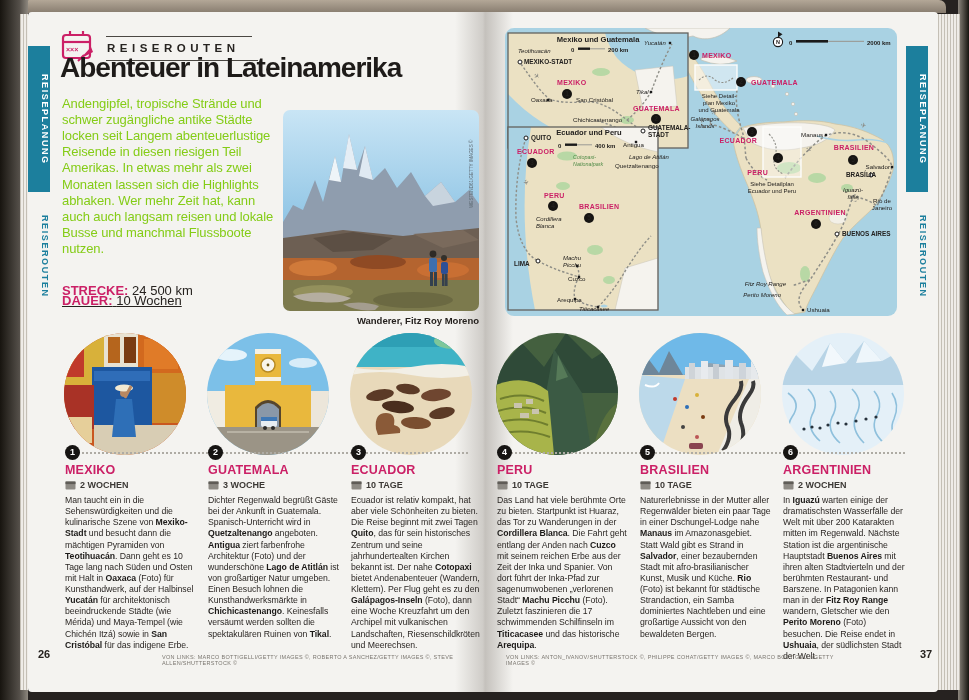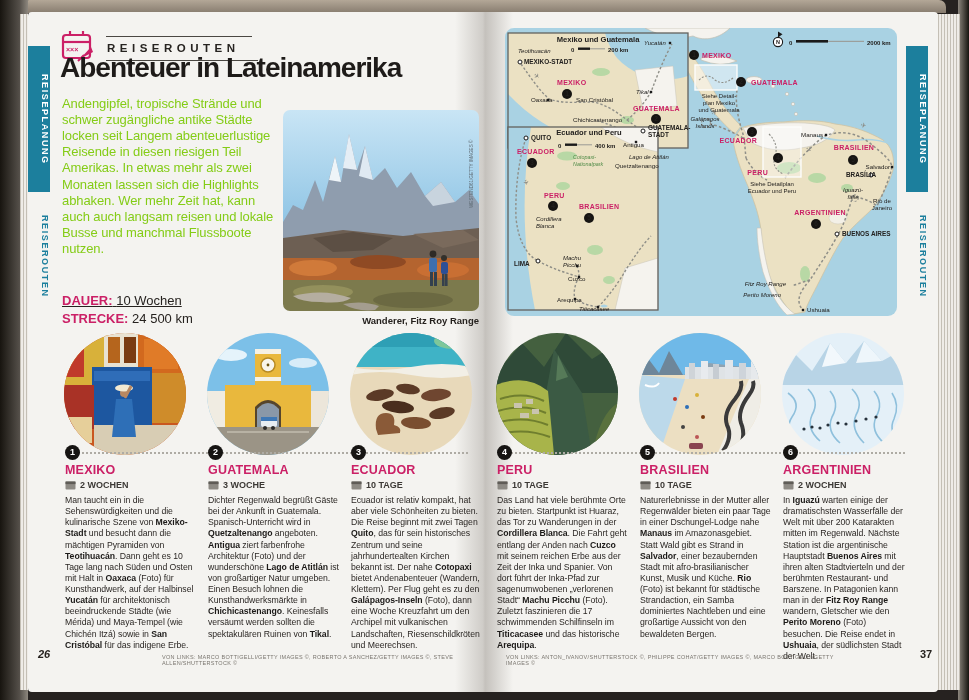--- a/index.html
+++ b/index.html
@@ -85,21 +85,21 @@
   <div class="abs krule" style="left:106px;top:36px;width:146px;"></div>
   <div class="abs kicker" style="left:107px;top:42px;">REISEROUTEN</div>
   <div class="abs krule" style="left:106px;top:60px;width:152px;"></div>
 
   <h1 class="abs title" style="left:60px;top:52px;width:420px;margin:0;">Abenteuer in Lateinamerika</h1>
   <p class="abs intro" style="left:62px;top:96px;width:221px;margin:0;">Andengipfel, tropische Strände und schwer zugängliche antike Städte locken seit Langem abenteuerlustige Reisende in diesen riesigen Teil Amerikas. In etwas mehr als zwei Monaten lassen sich die Highlights abhaken. Wer mehr Zeit hat, kann auch auch langsam reisen und lokale Busse und manchmal Flussboote nutzen.</p>
   <div class="abs fact" style="left:62px;top:292px;text-decoration:underline;">
     <b>DAUER:</b>
     <span>10 Wochen</span>
   </div>
-  <div class="abs fact" style="left:62px;top:310px;">
+  <div class="abs fact" style="left:62px;top:282px;">
     <b>STRECKE:</b>
     <span>24 500 km</span>
   </div>
 
   <svg class="abs" style="left:283px;top:110px;" width="196" height="201" viewBox="0 0 196 201">
     <defs>
       <linearGradient id="sky" x1="0" y1="0" x2="0" y2="1">
         <stop offset="0" stop-color="#c9e5f5"></stop>
           <stop offset="1" stop-color="#8cc3e4"></stop>
       </linearGradient>
@@ -132,21 +132,21 @@
         <rect x="151" y="162" width="3" height="14" fill="#32404e"></rect>
         <circle cx="150" cy="144" r="3.4" fill="#2e2a26"></circle>
         <rect x="158" y="152" width="7" height="12" rx="2" fill="#2d4f96"></rect>
         <rect x="159" y="164" width="2.6" height="12" fill="#35414d"></rect>
         <rect x="162" y="164" width="2.6" height="12" fill="#35414d"></rect>
         <circle cx="161" cy="148" r="3" fill="#33302b"></circle>
       </g>
       <text transform="translate(190,98) rotate(-90)" font-size="4.6" fill="#5f6b74">WESTEND61/GETTY IMAGES ©</text>
     </g>
   </svg>
-  <div class="abs caption" style="left:283px;top:315px;width:196px;">Wanderer, Fitz Roy Range</div>
+  <div class="abs caption" style="left:283px;top:315px;width:196px;">Wanderer, Fitz Roy Moreno</div>
 
   <div class="abs circ" style="left:64px;top:333px;width:122px;height:122px;">
     <svg width="122" height="122" viewBox="0 0 122 122">
       <rect width="122" height="122" fill="#c9571f"></rect>
       <rect x="0" y="0" width="44" height="52" fill="#d8b13a"></rect>
       <rect x="2" y="4" width="18" height="40" fill="#c0392b"></rect>
       <rect x="40" y="0" width="36" height="34" fill="#e8e2d2"></rect>
       <rect x="44" y="4" width="12" height="26" fill="#b5651d"></rect>
       <rect x="60" y="4" width="12" height="26" fill="#7a3b12"></rect>
       <rect x="74" y="0" width="48" height="44" fill="#d2691e"></rect>
@@ -360,21 +360,21 @@
     <div class="dur">
         <svg width="11" height="10" viewBox="0 0 11 10">
           <rect x=".5" y="1.5" width="10" height="8" rx="1" fill="#8d8a84"></rect>
           <rect x=".5" y="1.5" width="10" height="2.6" fill="#5f5c57"></rect>
         </svg>
         <span>2 WOCHEN</span>
       </div>
     <div class="colbody">In <b>Iguazú</b> warten einige der dramatischsten Wasserfälle der Welt mit über 200 Katarakten mitten im Regenwald. Nächste Station ist die argentinische Hauptstadt <b>Buenos Aires</b> mit ihren alten Stadtvierteln und der berühmten Restaurant- und Barszene. In Patagonien kann man in der <b>Fitz Roy Range</b> wandern, Gletscher wie den <b>Perito Moreno</b> (Foto) besuchen. Die Reise endet in <b>Ushuaia</b>, der südlichsten Stadt der Welt.</div>
   </div>
 
-  <div class="abs pgnum" style="left:38px;top:648px;font-style:italic;">26</div>
+  <div class="abs pgnum" style="left:38px;top:648px;">26</div>
   <div class="abs credit" style="left:162px;top:654px;width:322px;">VON LINKS: MARCO BOTTIGELLI/GETTY IMAGES ©, ROBERTO A SANCHEZ/GETTY IMAGES ©, STEVE ALLEN/SHUTTERSTOCK ©</div>
   <div class="abs credit" style="left:506px;top:654px;width:330px;">VON LINKS: ANTON_IVANOV/SHUTTERSTOCK ©, PHILIPPE COHAT/GETTY IMAGES ©, MARCO BOTTIGELLI/GETTY IMAGES ©</div>
   <div class="abs pgnum" style="left:920px;top:648px;">37</div>
 
   <div class="abs" style="left:505px;top:28px;width:392px;height:288px;">
     <svg id="map-svg" width="392" height="288" viewBox="0 0 392 288">
       <defs>
           <clipPath id="mapclip">
             <rect width="392" height="288" rx="9"></rect>
           </clipPath>

